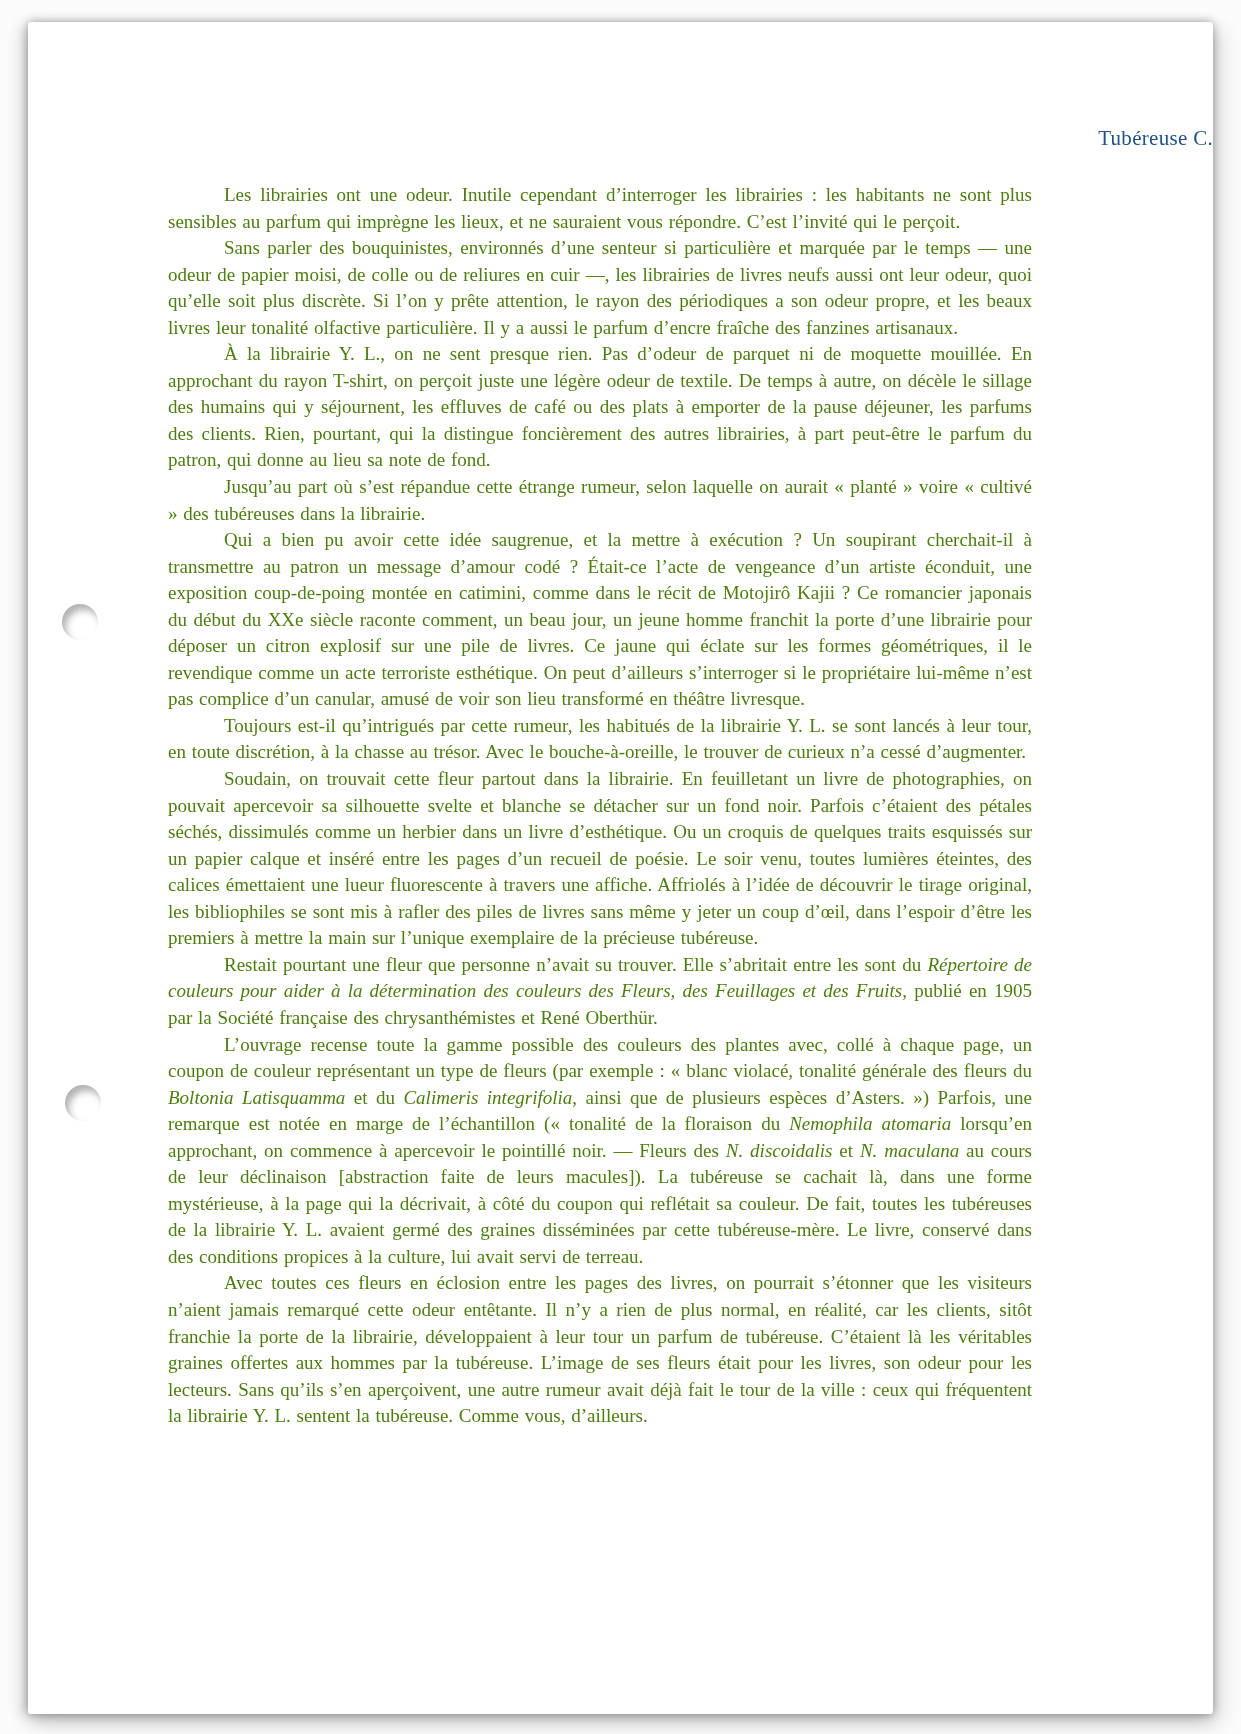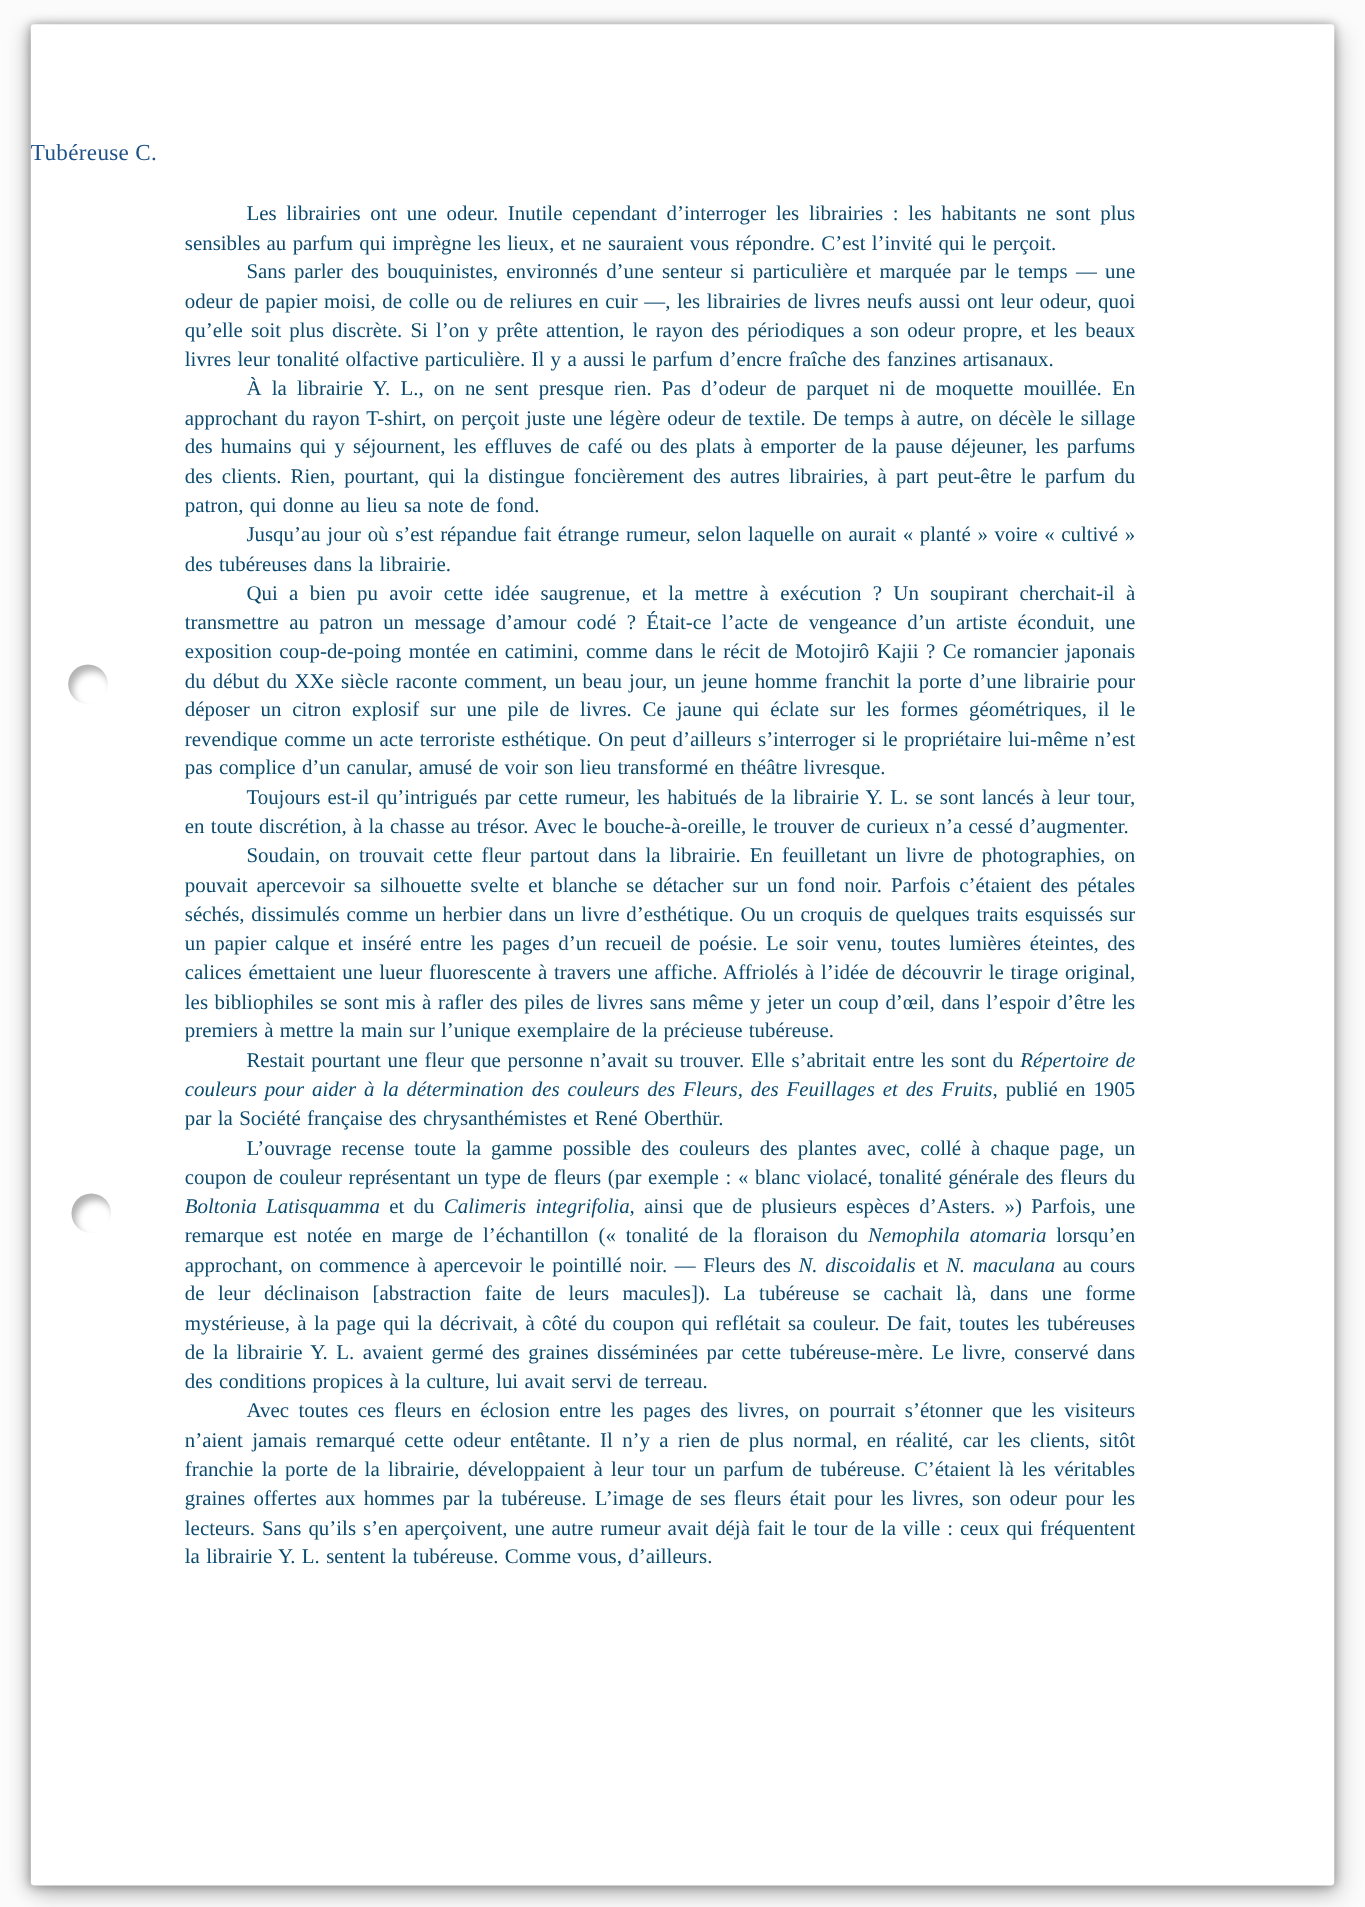--- a/index.html
+++ b/index.html
@@ -35,31 +35,31 @@
     box-shadow: inset 4px 6px 7px rgba(0,0,0,0.30), inset -1px -2px 3px rgba(255,255,255,0.9);
   }
   .hole-top    { left: 34px; top: 582px; }
   .hole-bottom { left: 37px; top: 1063px; }
 
   .doc-title {
     position: absolute;
     left: 0;
     top: 104px;
     width: 100%;
-    text-align: left;
+    text-align: right;
     font-size: 21px;
     color: #1f5289;
     letter-spacing: 0.3px;
   }
   .doc-body {
     position: absolute;
     left: 140px;
     top: 160px;
     width: 864px;
-    color: #0c4a6e;
+    color: #4d7c0f;
     font-size: 19px;
     line-height: 26.55px;
     text-align: justify;
   }
   .doc-body p {
     margin: 0;
     padding: 0;
     text-indent: 56px;
     word-spacing: 1px;
   }
@@ -72,21 +72,21 @@
 
 <div class="canvas">
   <div class="paper">
     <div class="punch-hole hole-top"></div>
     <div class="punch-hole hole-bottom"></div>
     <div class="doc-title">Tubéreuse C.</div>
     <div class="doc-body">
         <p><span>Les librairies ont une odeur. Inutile cependant d’interroger les librairies : les habitants ne sont plus sensibles au parfum qui imprègne les lieux, et ne sauraient vous répondre. C’est l’invité qui le perçoit.</span></p>
         <p><span>Sans parler des bouquinistes, environnés d’une senteur si particulière et marquée par le temps — une odeur de papier moisi, de colle ou de reliures en cuir —, les librairies de livres neufs aussi ont leur odeur, quoi qu’elle soit plus discrète. Si l’on y prête attention, le rayon des périodiques a son odeur propre, et les beaux livres leur tonalité olfactive particulière. Il y a aussi le parfum d’encre fraîche des fanzines artisanaux.</span></p>
         <p><span>À la librairie Y. L., on ne sent presque rien. Pas d’odeur de parquet ni de moquette mouillée. En approchant du rayon T-shirt, on perçoit juste une légère odeur de textile. De temps à autre, on décèle le sillage des humains qui y séjournent, les effluves de café ou des plats à emporter de la pause déjeuner, les parfums des clients. Rien, pourtant, qui la distingue foncièrement des autres librairies, à part peut-être le parfum du patron, qui donne au lieu sa note de fond.</span></p>
-        <p><span>Jusqu’au jour où s’est répandue fait étrange rumeur, selon laquelle on aurait « planté » voire « cultivé » des tubéreuses dans la librairie.</span></p>
+        <p><span>Jusqu’au part où s’est répandue cette étrange rumeur, selon laquelle on aurait « planté » voire « cultivé » des tubéreuses dans la librairie.</span></p>
         <p><span>Qui a bien pu avoir cette idée saugrenue, et la mettre à exécution ? Un soupirant cherchait-il à transmettre au patron un message d’amour codé ? Était-ce l’acte de vengeance d’un artiste éconduit, une exposition coup-de-poing montée en catimini, comme dans le récit de Motojirô Kajii ? Ce romancier japonais du début du XXe siècle raconte comment, un beau jour, un jeune homme franchit la porte d’une librairie pour déposer un citron explosif sur une pile de livres. Ce jaune qui éclate sur les formes géométriques, il le revendique comme un acte terroriste esthétique. On peut d’ailleurs s’interroger si le propriétaire lui-même n’est pas complice d’un canular, amusé de voir son lieu transformé en théâtre livresque.</span></p>
         <p><span>Toujours est-il qu’intrigués par cette rumeur, les habitués de la librairie Y. L. se sont lancés à leur tour, en toute discrétion, à la chasse au trésor. Avec le bouche-à-oreille, le trouver de curieux n’a cessé d’augmenter.</span></p>
         <p><span>Soudain, on trouvait cette fleur partout dans la librairie. En feuilletant un livre de photographies, on pouvait apercevoir sa silhouette svelte et blanche se détacher sur un fond noir. Parfois c’étaient des pétales séchés, dissimulés comme un herbier dans un livre d’esthétique. Ou un croquis de quelques traits esquissés sur un papier calque et inséré entre les pages d’un recueil de poésie. Le soir venu, toutes lumières éteintes, des calices émettaient une lueur fluorescente à travers une affiche. Affriolés à l’idée de découvrir le tirage original, les bibliophiles se sont mis à rafler des piles de livres sans même y jeter un coup d’œil, dans l’espoir d’être les premiers à mettre la main sur l’unique exemplaire de la précieuse tubéreuse.</span></p>
         <p><span>Restait pourtant une fleur que personne n’avait su trouver. Elle s’abritait entre les sont du </span><i>Répertoire de couleurs pour aider à la détermination des couleurs des Fleurs, des Feuillages et des Fruits</i><span>, publié en 1905 par la Société française des chrysanthémistes et René Oberthür.</span></p>
         <p><span>L’ouvrage recense toute la gamme possible des couleurs des plantes avec, collé à chaque page, un coupon de couleur représentant un type de fleurs (par exemple : « blanc violacé, tonalité générale des fleurs du </span><i>Boltonia Latisquamma</i><span> et du </span><i>Calimeris integrifolia</i><span>, ainsi que de plusieurs espèces d’Asters. ») Parfois, une remarque est notée en marge de l’échantillon (« tonalité de la floraison du </span><i>Nemophila atomaria</i><span> lorsqu’en approchant, on commence à apercevoir le pointillé noir. — Fleurs des </span><i>N. discoidalis</i><span> et </span><i>N. maculana</i><span> au cours de leur déclinaison [abstraction faite de leurs macules]). La tubéreuse se cachait là, dans une forme mystérieuse, à la page qui la décrivait, à côté du coupon qui reflétait sa couleur. De fait, toutes les tubéreuses de la librairie Y. L. avaient germé des graines disséminées par cette tubéreuse-mère. Le livre, conservé dans des conditions propices à la culture, lui avait servi de terreau.</span></p>
         <p><span>Avec toutes ces fleurs en éclosion entre les pages des livres, on pourrait s’étonner que les visiteurs n’aient jamais remarqué cette odeur entêtante. Il n’y a rien de plus normal, en réalité, car les clients, sitôt franchie la porte de la librairie, développaient à leur tour un parfum de tubéreuse. C’étaient là les véritables graines offertes aux hommes par la tubéreuse. L’image de ses fleurs était pour les livres, son odeur pour les lecteurs. Sans qu’ils s’en aperçoivent, une autre rumeur avait déjà fait le tour de la ville : ceux qui fréquentent la librairie Y. L. sentent la tubéreuse. Comme vous, d’ailleurs.</span></p>
       </div>
   </div>
 </div>
 

